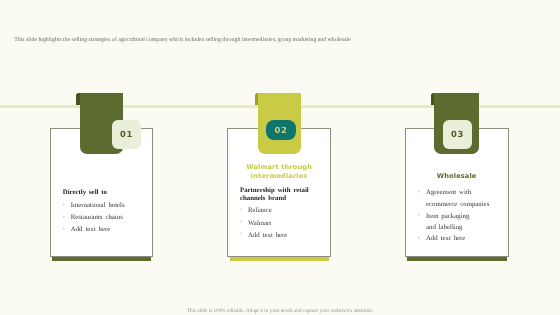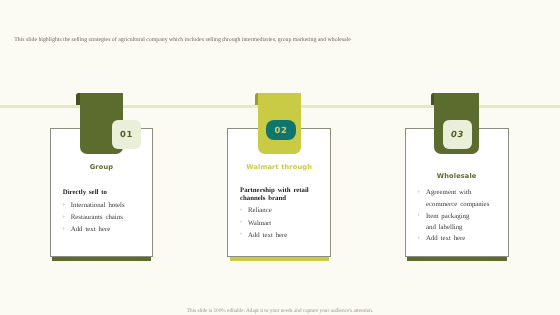--- a/index.html
+++ b/index.html
@@ -44,53 +44,53 @@
   <div class="hline"></div>
   <div id="cards-root">
       <div class="card" style="left:49.5px;top:128.2px;width:103.9px;height:128.9px;"></div>
       <div class="card-bar" style="left:52.4px;top:257.1px;width:98.9px;height:3.8px;background:#5c6b2e;"></div>
       <div class="ribbon-fold" style="left:76.3px;top:93.3px;width:3.7px;height:11.5px;background:rgb(71,82,35);"></div>
       <div class="ribbon" style="left:79.7px;top:93.3px;width:42.89999999999999px;height:60.5px;background:#5c6b2e;"></div>
       <div class="numbox" style="left:87.6px;top:119.9px;width:29.700000000000003px;height:28.7px;background:#e9efd9;margin-left:24px;">
         <span style="color:#4f5c28;">01</span>
       </div>
       <div class="card-title" style="left:49.5px;top:163.3px;width:103.9px;color:#5c6b2e;">
-        <div>Group</div>
       </div>
       <div class="txtline b" style="left:62.8px;top:189.4px;">Directly sell to</div>
       <div class="blt" style="left:62.8px;top:201.5px;">›</div>
       <div class="txtline" style="left:70.8px;top:202.1px;">International hotels</div>
       <div class="blt" style="left:62.8px;top:213.6px;">›</div>
       <div class="txtline" style="left:70.8px;top:214.2px;">Restaurants chains</div>
       <div class="blt" style="left:62.8px;top:225.8px;">›</div>
       <div class="txtline" style="left:70.8px;top:226.4px;">Add text here</div>
       <div class="card" style="left:226.8px;top:128.2px;width:104.69999999999999px;height:128.9px;"></div>
       <div class="card-bar" style="left:229.70000000000002px;top:257.1px;width:99.69999999999999px;height:3.8px;background:#c9cb45;"></div>
       <div class="ribbon-fold" style="left:254.79999999999998px;top:93.3px;width:3.7px;height:11.5px;background:rgb(155,156,53);"></div>
       <div class="ribbon" style="left:258.2px;top:93.3px;width:43.30000000000001px;height:60.5px;background:#c9cb45;"></div>
       <div class="numbox" style="left:266.2px;top:119.9px;width:29.5px;height:20px;background:#0f766e;border-radius:8px;">
         <span style="color:#cbcd78;">02</span>
       </div>
       <div class="card-title" style="left:226.8px;top:163.3px;width:104.69999999999999px;color:#c9cb45;">
         <div>Walmart through</div>
+        <div>intermediaries</div>
       </div>
       <div class="txtline b" style="left:240px;top:187.1px;">Partnership with retail</div>
       <div class="txtline b" style="left:240px;top:195.3px;">channels brand</div>
       <div class="blt" style="left:240px;top:206.6px;">›</div>
       <div class="txtline" style="left:248px;top:207.2px;">Reliance</div>
       <div class="blt" style="left:240px;top:219px;">›</div>
       <div class="txtline" style="left:248px;top:219.6px;">Walmart</div>
       <div class="blt" style="left:240px;top:231.4px;">›</div>
       <div class="txtline" style="left:248px;top:232px;">Add text here</div>
       <div class="card" style="left:404.5px;top:128.2px;width:104.30000000000001px;height:128.9px;"></div>
       <div class="card-bar" style="left:407.4px;top:257.1px;width:99.30000000000001px;height:3.8px;background:#5c6b2e;"></div>
       <div class="ribbon-fold" style="left:430.70000000000005px;top:93.3px;width:3.7px;height:11.5px;background:rgb(71,82,35);"></div>
       <div class="ribbon" style="left:434.1px;top:93.3px;width:44.5px;height:60.5px;background:#5c6b2e;"></div>
       <div class="numbox" style="left:442.7px;top:119.9px;width:29.5px;height:28.7px;background:#e9efd9;">
-        <span style="color:#4f5c28;font-style:italic;">03</span>
+        <span style="color:#4f5c28;">03</span>
       </div>
       <div class="card-title" style="left:404.5px;top:171.7px;width:104.30000000000001px;color:#5c6b2e;text-align:center;">
         <div>Wholesale</div>
       </div>
       <div class="blt" style="left:417.8px;top:188.8px;">›</div>
       <div class="txtline" style="left:426px;top:189.4px;">Agreement with</div>
       <div class="txtline" style="left:426px;top:201.1px;">ecommerce companies</div>
       <div class="blt" style="left:417.8px;top:212px;">›</div>
       <div class="txtline" style="left:426px;top:212.6px;">Item packaging</div>
       <div class="txtline" style="left:426px;top:224px;">and labelling</div>

